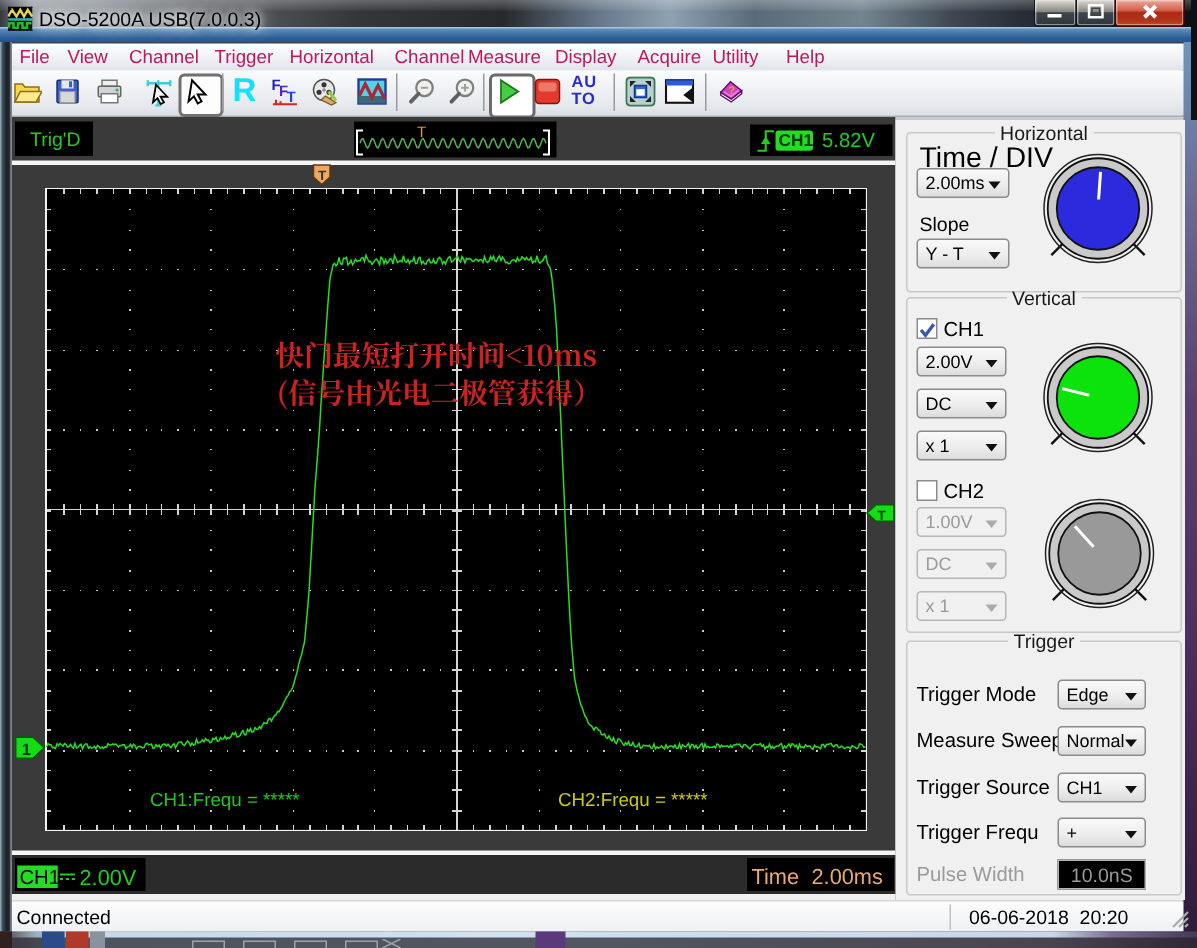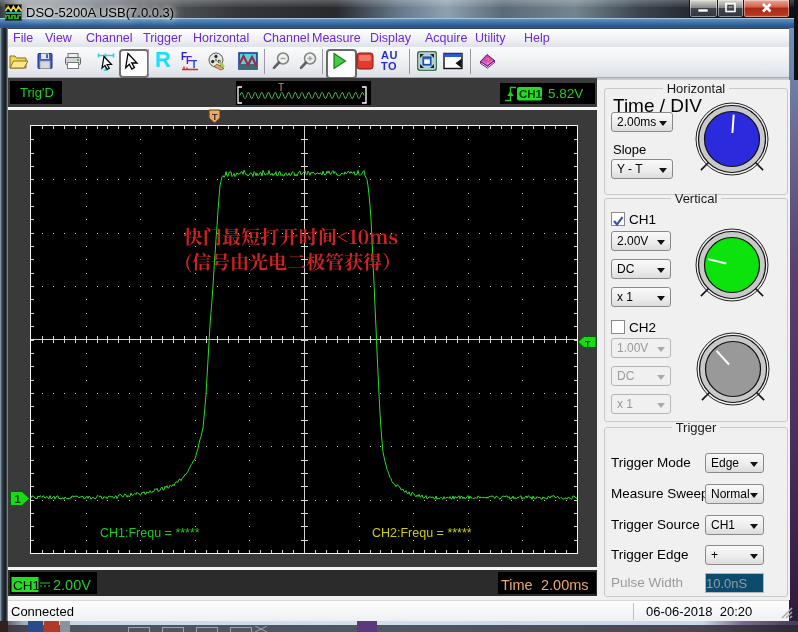--- a/index.html
+++ b/index.html
@@ -27,21 +27,21 @@
     </svg></div>
 <div style="position:absolute;left:743px;top:0;width:45px;height:17px;background:linear-gradient(#e8a091 5%,#d4624e 40%,#aa2a14 50%,#b5361c 85%,#c2512e);border:1px solid #3a0c04;border-top:none;border-radius:0 0 3px 3px;box-shadow:inset 0 0 0 1px rgba(255,255,255,0.4)"><svg width="45" height="17">
       <path d="M19 4 L26.5 11.5 M26.5 4 L19 11.5" stroke="#fff" stroke-width="2.6"></path>
     </svg></div>
 
 <div style="position:absolute;left:0;top:28px;width:8px;height:594px;background:linear-gradient(90deg,#9eb6c2,#3c4c58 22%,#1c2128 55%,#23282e 78%,#6d737c 88%,#878d96)"></div>
 <div style="position:absolute;left:788px;top:28px;width:10px;height:594px;background:linear-gradient(#6f95ba,#6a6a92 18%,#59416e 40%,#4a2d5a 70%,#2e1c3c)"></div>
 <div style="position:absolute;left:794px;top:0px;width:4px;height:80px;background:#0c1018"></div>
 
 <div style="position:absolute;left:8px;top:28px;width:781px;height:19px;background:linear-gradient(#ffffff,#eef0f4 60%,#dfe3ea);border-top:1px solid #40454c;box-sizing:border-box"></div>
-<div style="position:absolute;left:8px;top:31px;width:781px;height:16px;font-size:12.5px;color:#6d28d9">
+<div style="position:absolute;left:8px;top:31px;width:781px;height:16px;font-size:12.5px;color:#be185d">
 <span style="position:absolute;left:5px">File</span>
     <span style="position:absolute;left:37px">View</span>
     <span style="position:absolute;left:78px">Channel</span>
     <span style="position:absolute;left:135px">Trigger</span>
     <span style="position:absolute;left:185px">Horizontal</span>
     <span style="position:absolute;left:255px">Channel</span>
     <span style="position:absolute;left:304px">Measure</span>
     <span style="position:absolute;left:362px">Display</span>
     <span style="position:absolute;left:417px">Acquire</span>
     <span style="position:absolute;left:467px">Utility</span>
@@ -230,24 +230,24 @@
 </svg>
     <fieldset style="position:absolute;left:4px;top:340px;width:182px;height:175px;border:1px solid #c8c8c8;border-radius:3px;margin:0;padding:0">
 <legend style="margin:0 auto;padding:0 4px;font-size:13px;color:#1a1a1a">Trigger</legend>
     </fieldset>
     <div style="position:absolute;left:11px;top:375px;font-size:13.5px">Trigger Mode</div>
     <div style="position:absolute;left:105px;top:373px;width:59px;height:20px;border:1px solid #8a8a8a;border-radius:3px;background:linear-gradient(#f9f9f9,#ececec 60%,#dcdcdc);color:#000;font-size:12px;line-height:19px;padding-left:5px;box-sizing:border-box">Edge<span style="position:absolute;right:5px;top:8px;width:0;height:0;border:4.5px solid transparent;border-top:5.5px solid #111"></span></div>
     <div style="position:absolute;left:11px;top:406px;font-size:13.5px">Measure Sweep</div>
     <div style="position:absolute;left:105px;top:404px;width:59px;height:20px;border:1px solid #8a8a8a;border-radius:3px;background:linear-gradient(#f9f9f9,#ececec 60%,#dcdcdc);color:#000;font-size:12px;line-height:19px;padding-left:5px;box-sizing:border-box">Normal<span style="position:absolute;right:5px;top:8px;width:0;height:0;border:4.5px solid transparent;border-top:5.5px solid #111"></span></div>
     <div style="position:absolute;left:11px;top:437px;font-size:13.5px">Trigger Source</div>
     <div style="position:absolute;left:105px;top:435px;width:59px;height:20px;border:1px solid #8a8a8a;border-radius:3px;background:linear-gradient(#f9f9f9,#ececec 60%,#dcdcdc);color:#000;font-size:12px;line-height:19px;padding-left:5px;box-sizing:border-box">CH1<span style="position:absolute;right:5px;top:8px;width:0;height:0;border:4.5px solid transparent;border-top:5.5px solid #111"></span></div>
-    <div style="position:absolute;left:11px;top:467px;font-size:13.5px">Trigger Edge</div>
+    <div style="position:absolute;left:11px;top:467px;font-size:13.5px">Trigger Frequ</div>
     <div style="position:absolute;left:105px;top:465px;width:59px;height:20px;border:1px solid #8a8a8a;border-radius:3px;background:linear-gradient(#f9f9f9,#ececec 60%,#dcdcdc);color:#000;font-size:12px;line-height:19px;padding-left:5px;box-sizing:border-box">+<span style="position:absolute;right:5px;top:8px;width:0;height:0;border:4.5px solid transparent;border-top:5.5px solid #111"></span></div>
     <div style="position:absolute;left:11px;top:495px;font-size:13.5px;color:#9a9a9a">Pulse Width</div>
-    <div style="position:absolute;left:105px;top:493px;width:59px;height:20px;border:1px solid #b5b5b5;background:#0c4a6e;color:#9a9a9a;font-size:13px;line-height:19px;text-align:left;box-sizing:border-box">10.0nS</div>
+    <div style="position:absolute;left:105px;top:493px;width:59px;height:20px;border:1px solid #b5b5b5;background:#000000;color:#9a9a9a;font-size:13px;line-height:19px;text-align:center;box-sizing:border-box">10.0nS</div>
   </div>
 
 <div style="position:absolute;left:8px;top:600px;width:781px;height:21px;background:linear-gradient(#fdfdfd,#eef0f2);border-top:1px solid #d8d8d8;font-size:13px;color:#000;box-sizing:border-box">
 <span style="position:absolute;left:3px;top:3px">Connected</span>
 <div style="position:absolute;left:625px;top:2px;width:1px;height:17px;background:#c0c0c0"></div>
 <span style="position:absolute;left:638px;top:3px">06-06-2018&nbsp;&nbsp;20:20</span>
 <svg style="position:absolute;left:772px;top:5px" width="14" height="14">
       <path d="M12 2 L2 12 M12 6 L6 12 M12 10 L10 12" stroke="#aaa" stroke-width="1.5"></path>
     </svg>
 </div>

